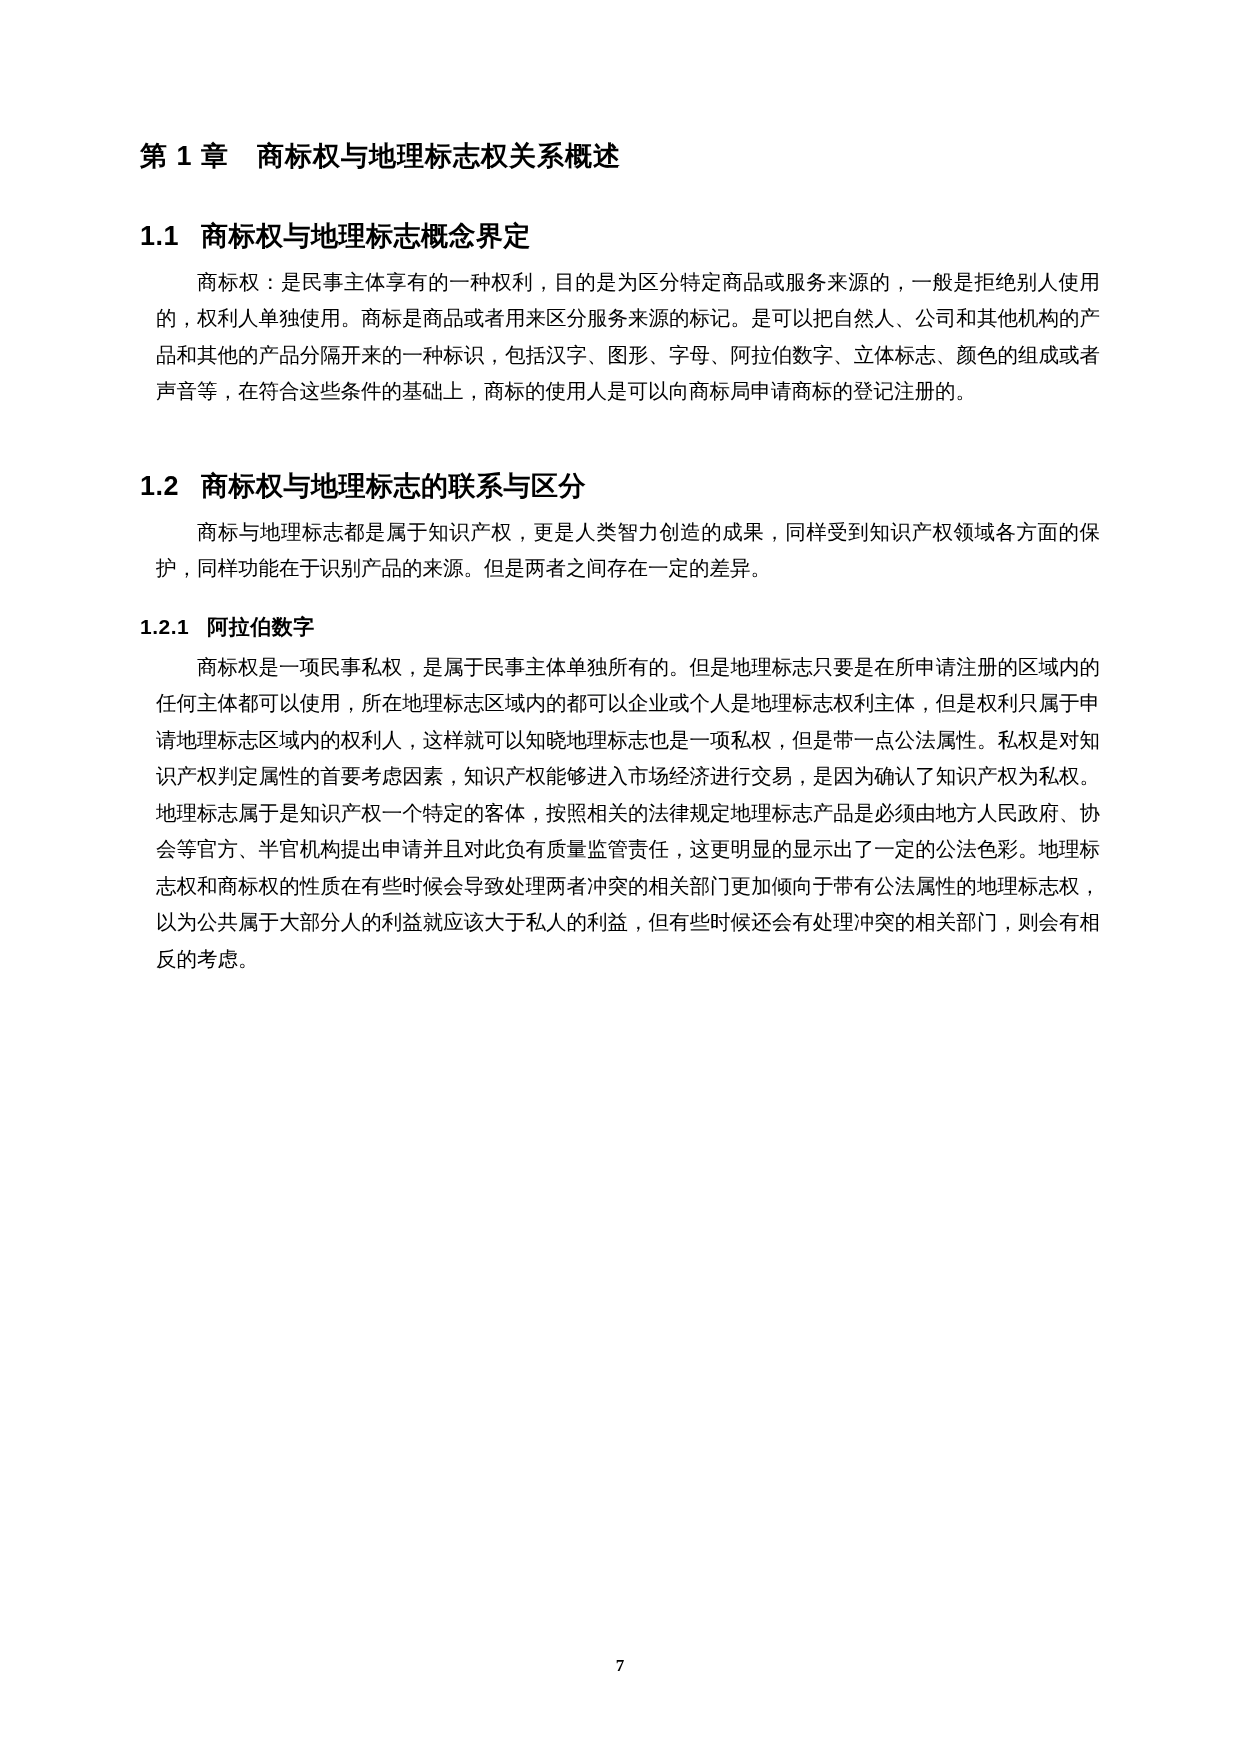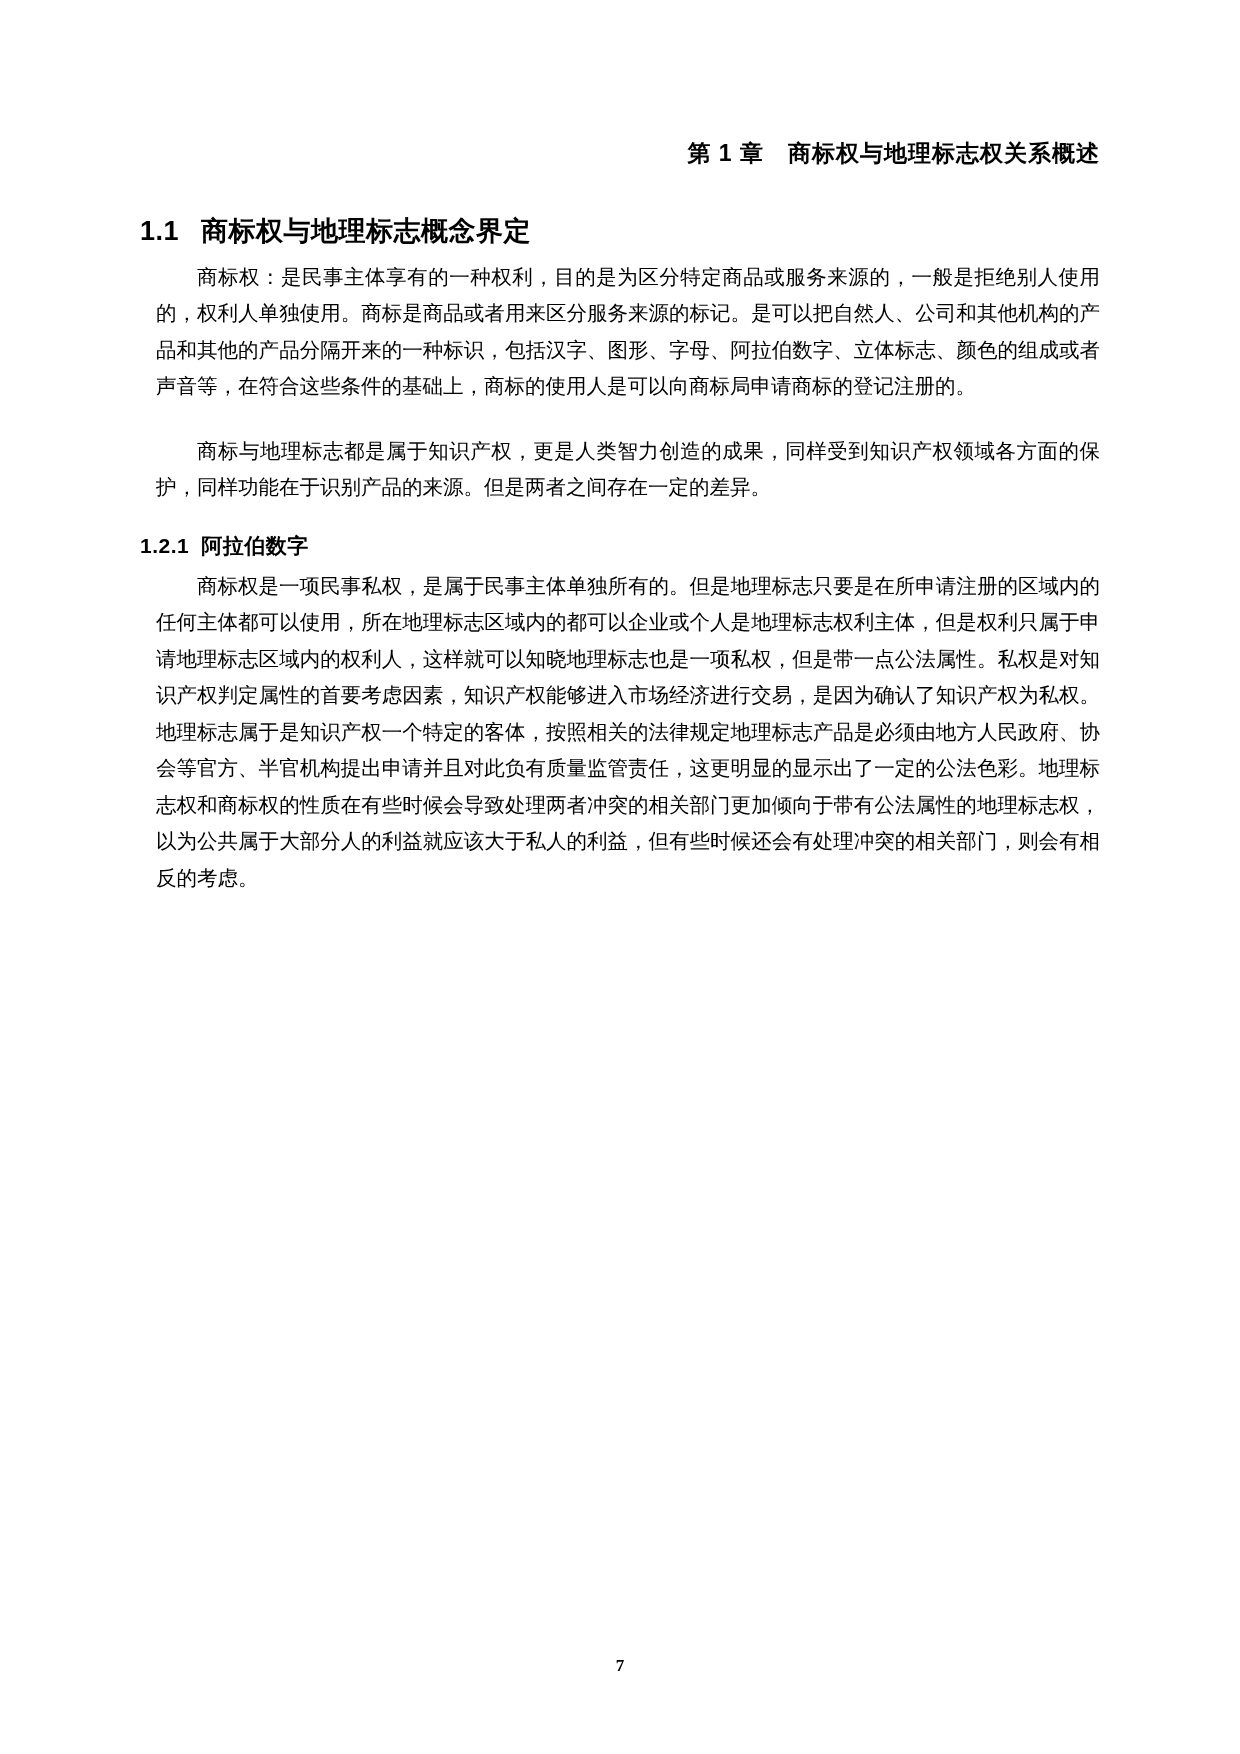--- a/index.html
+++ b/index.html
@@ -11,24 +11,24 @@
     width: 1240px;
     height: 1754px;
     background: #ffffff;
     position: relative;
     box-sizing: border-box;
     padding: 120px 140px 60px 140px;
     font-family: "Liberation Serif", "DejaVu Serif", serif;
     color: #000000;
   }
   .chapter-title {
-    text-align: right;
+    text-align: left;
     font-family: "Liberation Sans", "DejaVu Sans", sans-serif;
     font-weight: bold;
-    font-size: 23px;
+    font-size: 27px;
     letter-spacing: 1px;
     margin: 18px 0 44px 0;
   }
   .h2 {
     font-family: "Liberation Sans", "DejaVu Sans", sans-serif;
     font-weight: bold;
     font-size: 27px;
     margin: 30px 0 10px 0;
     letter-spacing: 0.5px;
   }
@@ -36,21 +36,21 @@
     margin-right: 22px;
   }
   .h3 {
     font-family: "Liberation Sans", "DejaVu Sans", sans-serif;
     font-weight: bold;
     font-size: 21px;
     margin: 26px 0 8px 0;
     letter-spacing: 0.5px;
   }
   .h3 .num {
-    margin-right: 12px;
+    margin-right: 18px;
   }
   p.body {
     font-size: 20.5px;
     line-height: 1.78;
     text-align: justify;
     text-justify: inter-ideograph;
     margin: 0 0 2px 16px;
     text-indent: 2em;
   }
   .spacer-md { height: 26px; }
@@ -73,20 +73,23 @@
   <h1 class="chapter-title">第 1 章　商标权与地理标志权关系概述</h1>
 
   <h2 class="h2">
     <span class="num">1.1</span><span>商标权与地理标志概念界定</span>
   </h2>
 
   <p class="body">商标权：是民事主体享有的一种权利，目的是为区分特定商品或服务来源的，一般是拒绝别人使用的，权利人单独使用。商标是商品或者用来区分服务来源的标记。是可以把自然人、公司和其他机构的产品和其他的产品分隔开来的一种标识，包括汉字、图形、字母、阿拉伯数字、立体标志、颜色的组成或者声音等，在符合这些条件的基础上，商标的使用人是可以向商标局申请商标的登记注册的。</p>
 
   <div class="spacer-md"></div>
 
+  <h2 class="h2">
+    <span class="num">1.2</span><span>商标权与地理标志的联系与区分</span>
+  </h2>
 
   <p class="body">商标与地理标志都是属于知识产权，更是人类智力创造的成果，同样受到知识产权领域各方面的保护，同样功能在于识别产品的来源。但是两者之间存在一定的差异。</p>
 
   <h3 class="h3">
     <span class="num">1.2.1</span><span>阿拉伯数字</span>
   </h3>
 
   <p class="body">商标权是一项民事私权，是属于民事主体单独所有的。但是地理标志只要是在所申请注册的区域内的任何主体都可以使用，所在地理标志区域内的都可以企业或个人是地理标志权利主体，但是权利只属于申请地理标志区域内的权利人，这样就可以知晓地理标志也是一项私权，但是带一点公法属性。私权是对知识产权判定属性的首要考虑因素，知识产权能够进入市场经济进行交易，是因为确认了知识产权为私权。地理标志属于是知识产权一个特定的客体，按照相关的法律规定地理标志产品是必须由地方人民政府、协会等官方、半官机构提出申请并且对此负有质量监管责任，这更明显的显示出了一定的公法色彩。地理标志权和商标权的性质在有些时候会导致处理两者冲突的相关部门更加倾向于带有公法属性的地理标志权，以为公共属于大部分人的利益就应该大于私人的利益，但有些时候还会有处理冲突的相关部门，则会有相反的考虑。</p>
 
   <div class="page-number">7</div>

